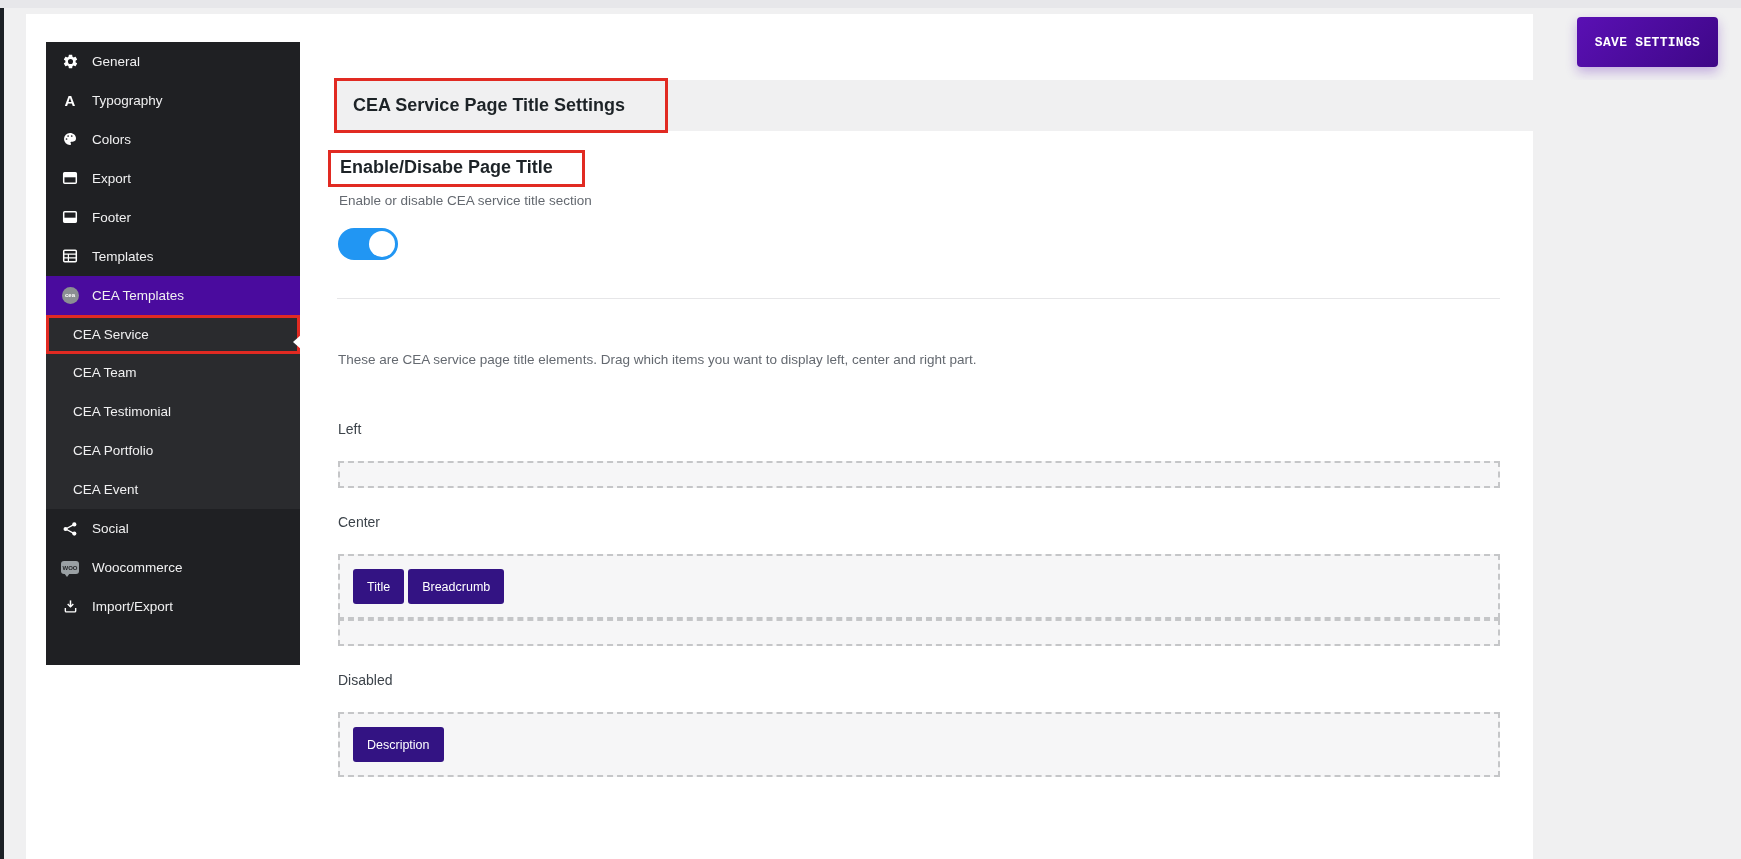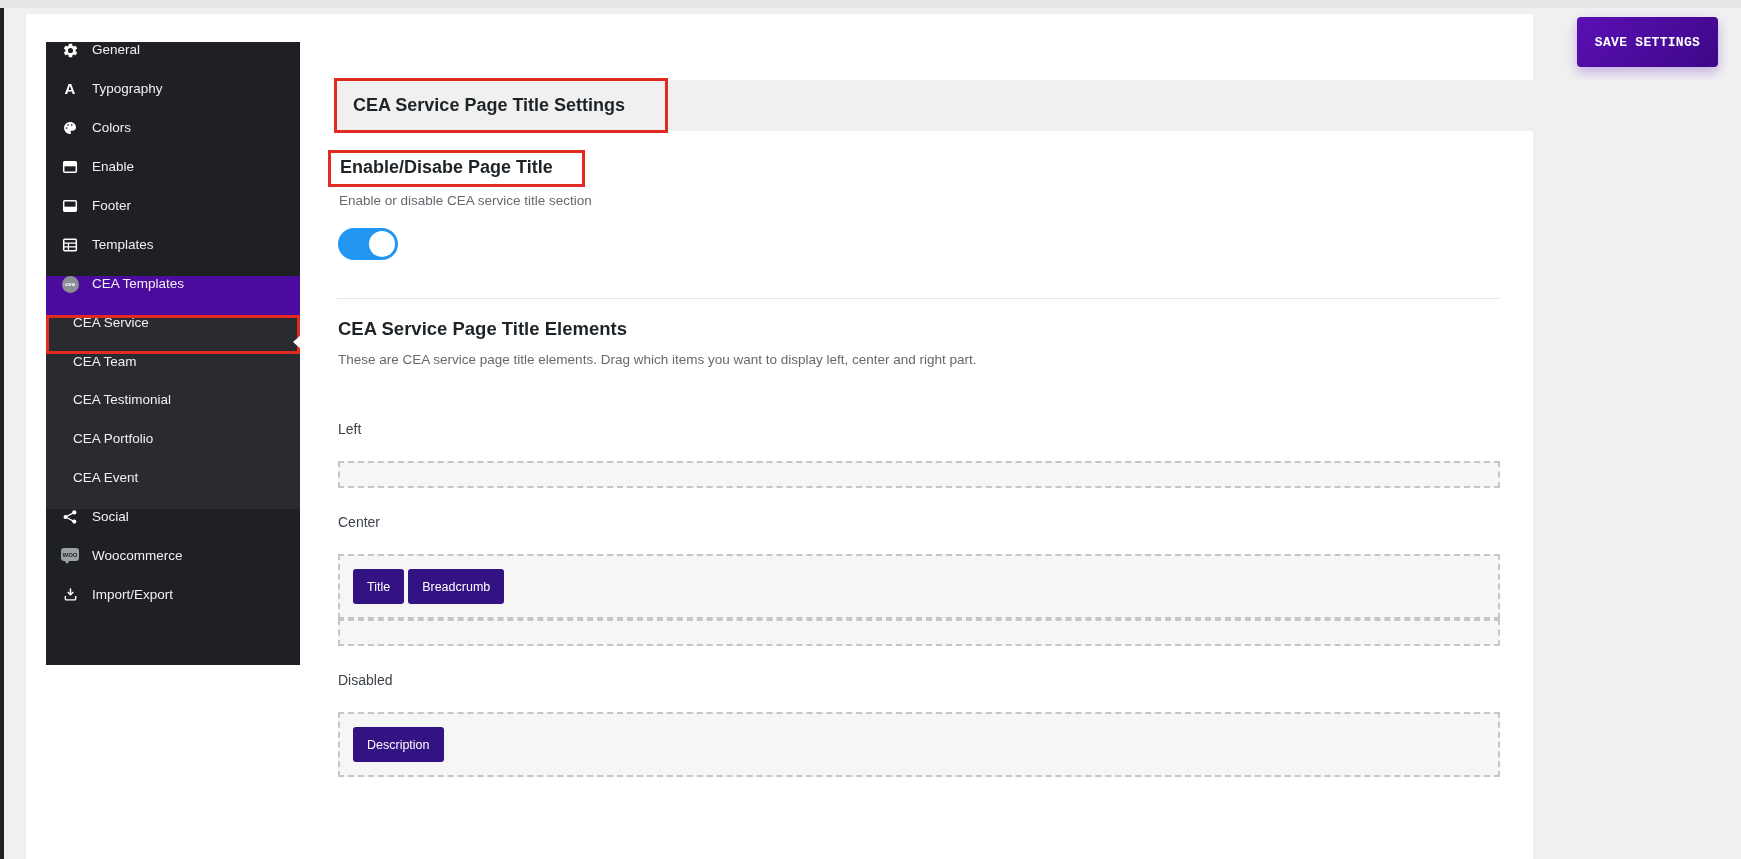--- a/index.html
+++ b/index.html
@@ -21,21 +21,21 @@
   .save-btn{
     position:absolute;left:1577px;top:17px;width:141px;height:50px;border:none;cursor:pointer;
     background:linear-gradient(135deg,var(--save-top) 0%,var(--save-bottom) 100%);
     color:#fff;font-family:Liberation Mono, monospace;font-size:13px;font-weight:bold;letter-spacing:.3px;
     border-radius:4px;box-shadow:0 5px 12px rgba(90,16,180,.30);
   }
 
   
   .sidebar{position:absolute;left:46px;top:42px;width:254px;height:623px;background:var(--sidebar-bg)}
   .side-item{
-    display:flex;align-items:flex-start;height:38.94px;padding-left:14px;gap:12px;
+    display:flex;align-items:center;height:38.94px;padding-left:14px;gap:12px;
     color:#f0f0f1;font-size:13.5px;cursor:pointer;white-space:nowrap;
   }
   .side-item.submenu{background:var(--submenu-bg);padding-left:27px}
   .side-item.active{background:var(--accent)}
   .side-item.annotated{outline:3px solid var(--annotation);outline-offset:-3px}
   .side-icon{width:20px;display:flex;justify-content:center;align-items:center;flex:0 0 20px}
   .side-icon svg{display:block}
   .glyph-a{font-weight:bold;font-size:15px;color:#fff;line-height:1}
   .cea-badge{
     width:17px;height:17px;border-radius:50%;background:#8b8f93;color:#fff;
@@ -128,21 +128,21 @@
       </span>
       <span class="side-label">Colors</span>
     </div>
     <div class="side-item">
       <span class="side-icon">
         <svg width="16" height="16" viewBox="0 0 16 16">
           <rect x="1.7" y="2.7" width="12.6" height="10.6" rx="1" fill="none" stroke="#fff" stroke-width="1.5"></rect>
           <rect x="1.7" y="2.7" width="12.6" height="4.6" fill="#fff"></rect>
         </svg>
       </span>
-      <span class="side-label">Enable</span>
+      <span class="side-label">Export</span>
     </div>
     <div class="side-item">
       <span class="side-icon">
         <svg width="16" height="16" viewBox="0 0 16 16">
           <rect x="1.7" y="2.7" width="12.6" height="10.6" rx="1" fill="none" stroke="#fff" stroke-width="1.5"></rect>
           <rect x="1.7" y="8.7" width="12.6" height="4.6" fill="#fff"></rect>
         </svg>
       </span>
       <span class="side-label">Footer</span>
     </div>
@@ -215,21 +215,20 @@
   <div class="enable-title">Enable/Disabe Page Title</div>
   <div class="ann ann-enable"></div>
   <div class="enable-desc">Enable or disable CEA service title section</div>
 
   <div class="toggle on">
     <div class="knob"></div>
   </div>
 
   <div class="divider"></div>
 
-  <h2 class="elements-title">CEA Service Page Title Elements</h2>
   <div class="elements-desc">These are CEA service page title elements. Drag which items you want to display left, center and right part.</div>
 
   <div class="dropzones">
       <div class="zone-label">Left</div>
       <div class="dropzone empty"></div>
       <div class="zone-label">Center</div>
       <div class="dropzone">
         <button class="element-chip">Title</button>
         <button class="element-chip">Breadcrumb</button>
       </div>

